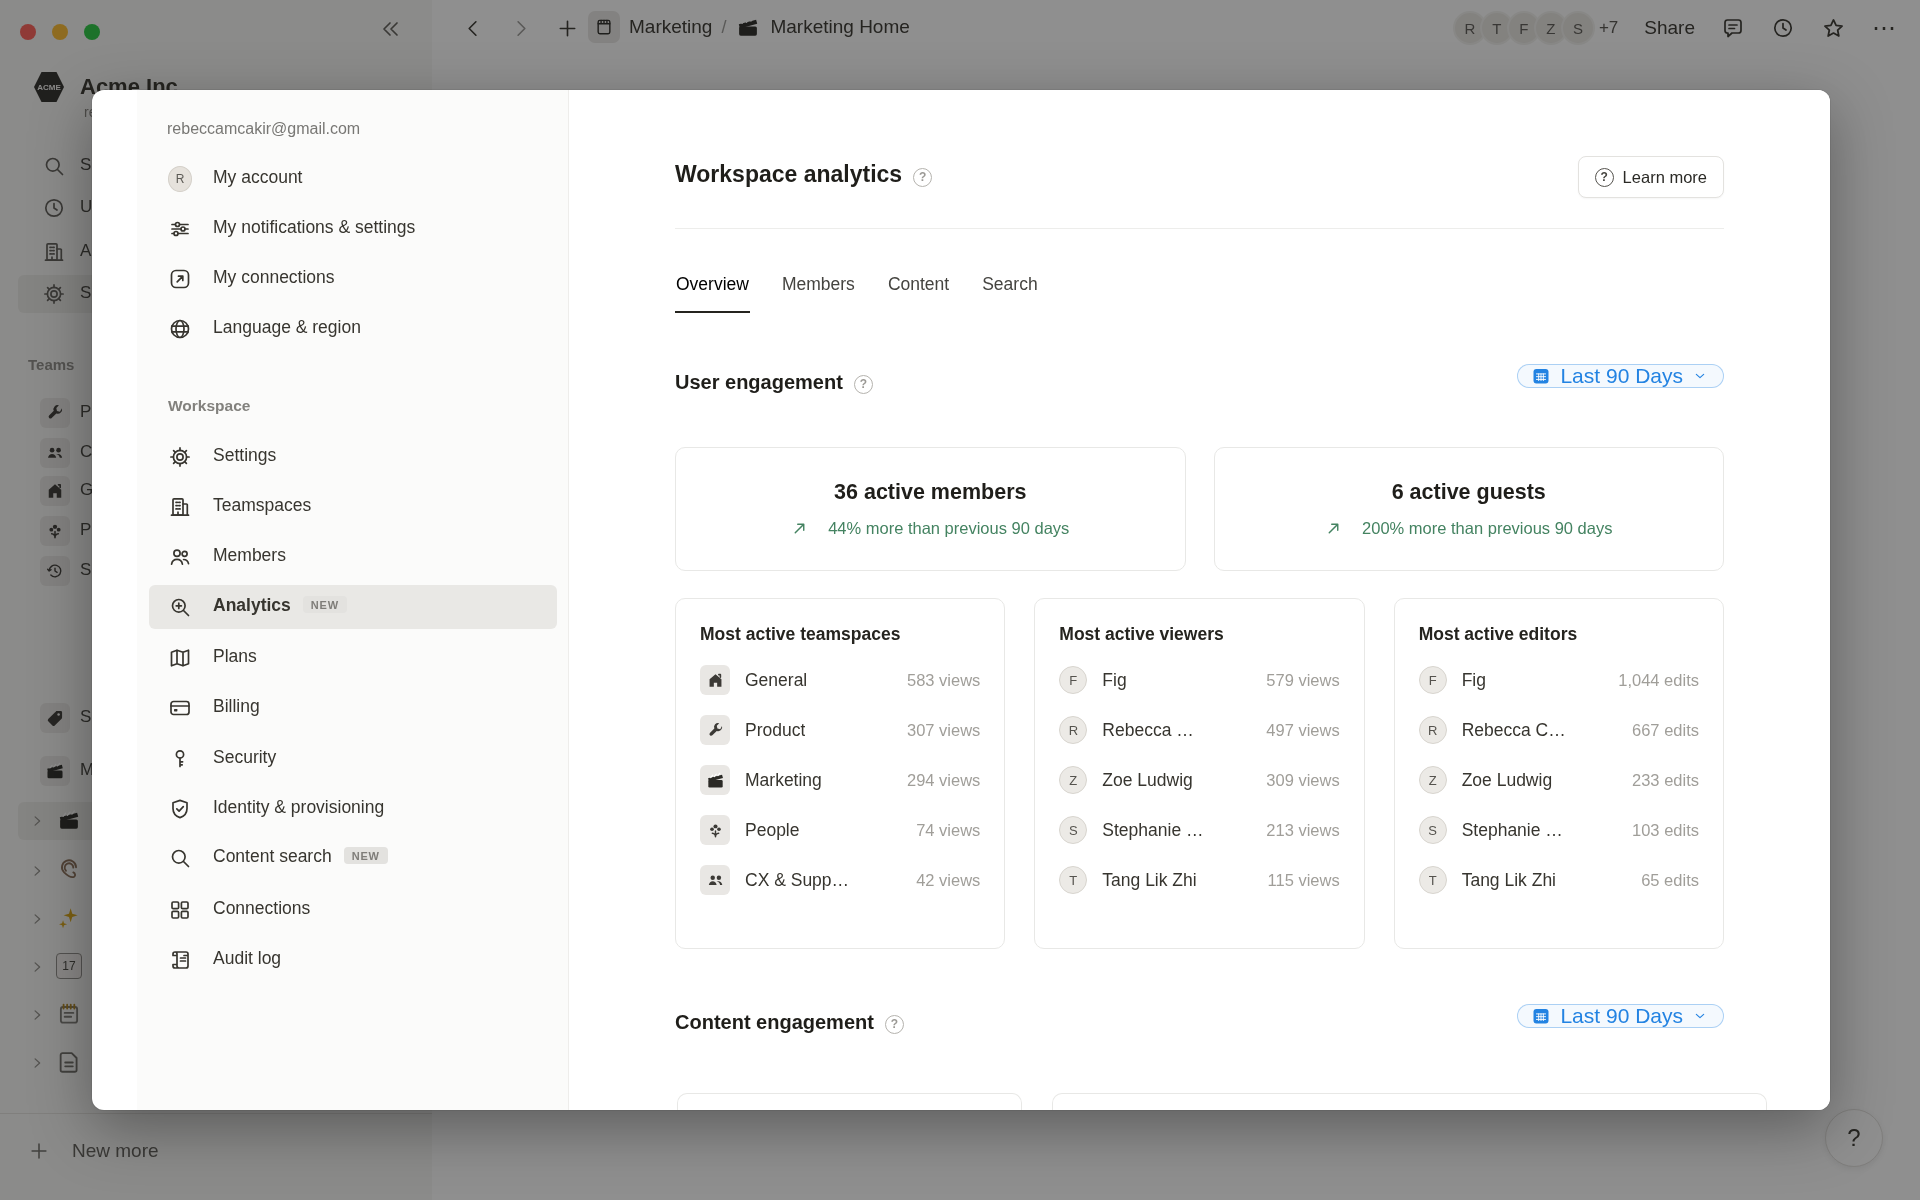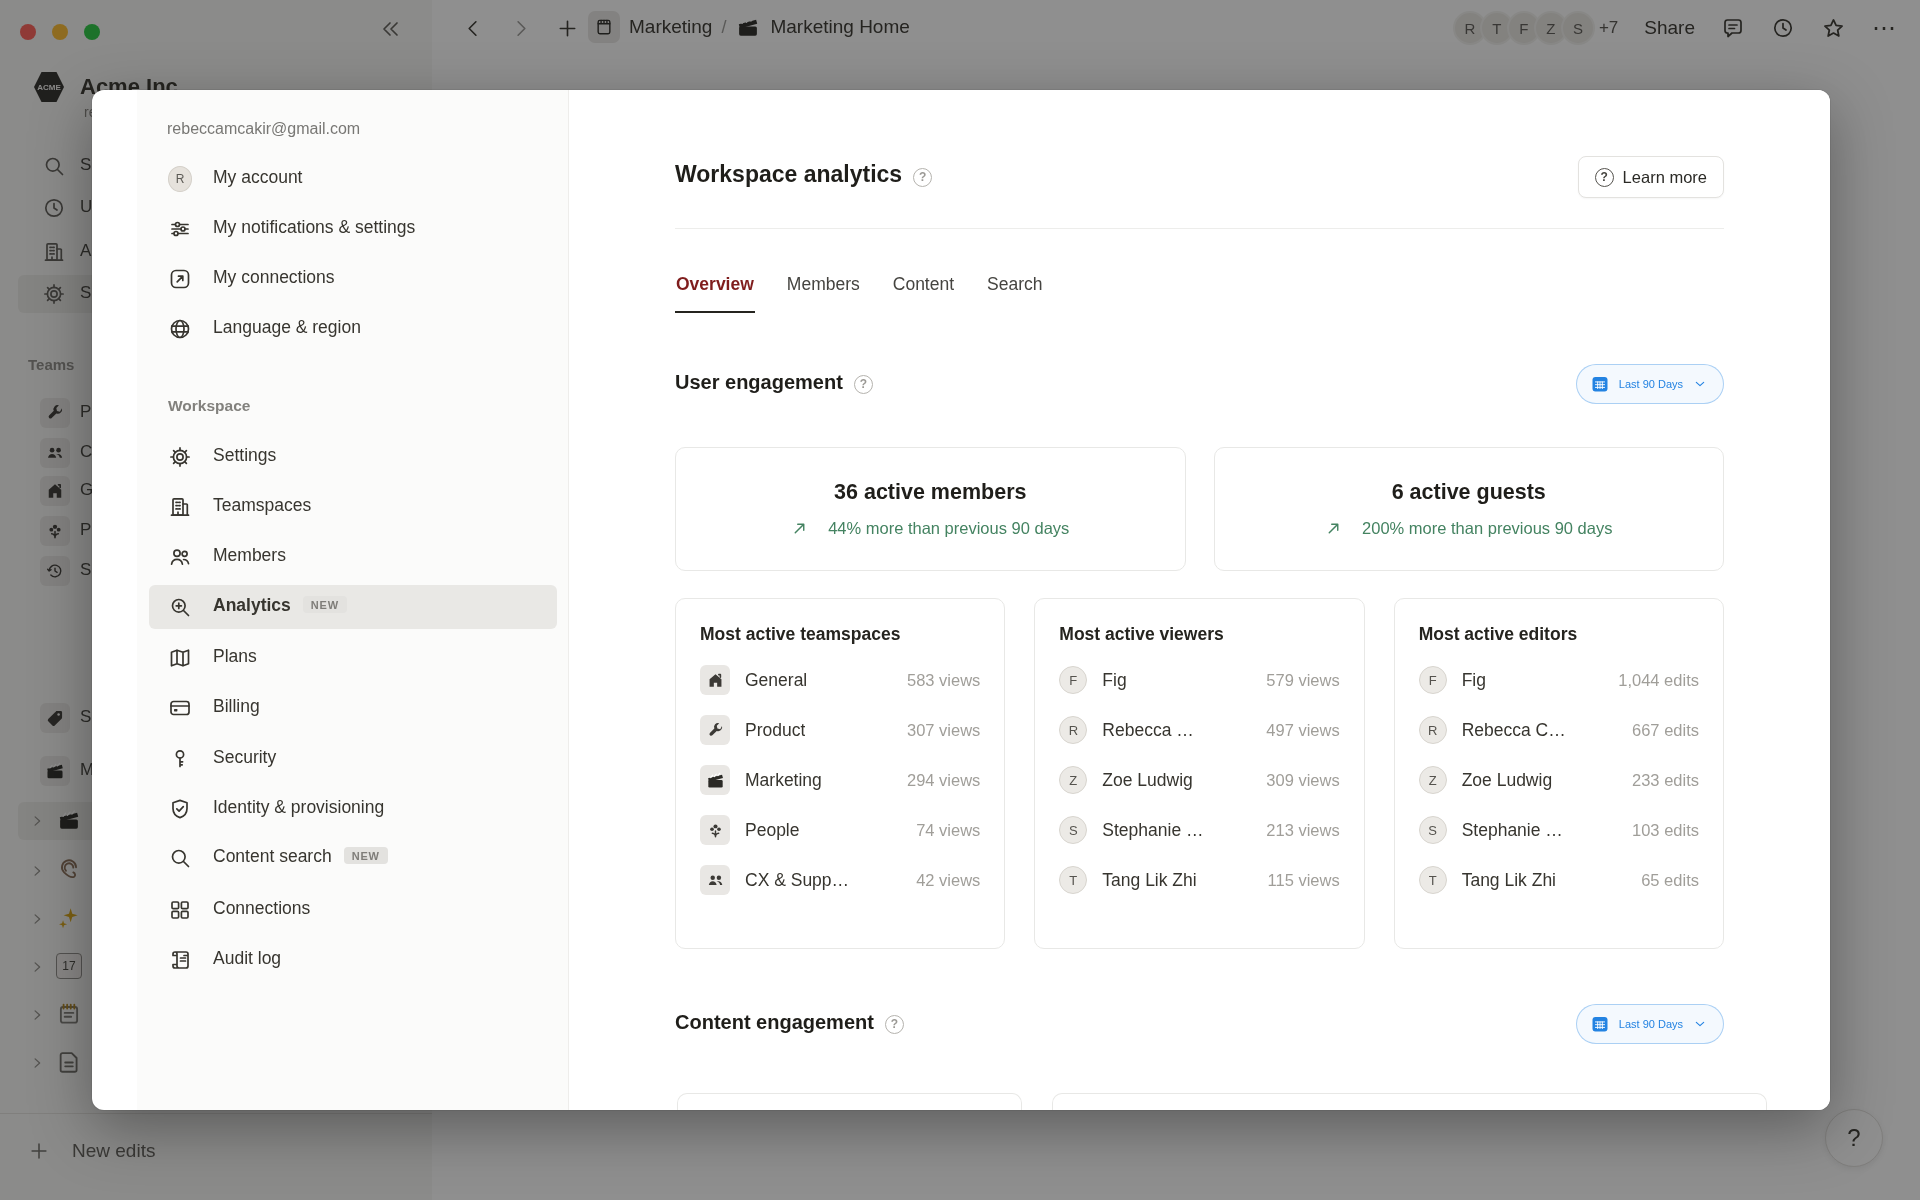--- a/index.html
+++ b/index.html
@@ -70,24 +70,24 @@
   
   .smain { position:relative; flex:1; background:#fff; padding:0 106px; }
   .m-header { position:absolute; left:106px; right:106px; top:66px; height:42px; }
   .m-title { position:absolute; left:0; top:5px; font-size:23px; font-weight:700; color:#1f1e1a; }
   .q-ic { display:inline-flex; width:19px; height:19px; border:1.4px solid #b5b3ae; color:#9b9995; border-radius:50%; align-items:center; justify-content:center; font-size:12px; font-weight:600; margin-left:11px; vertical-align:1px; }
   .learn-btn { position:absolute; right:0; top:0; height:42px; padding:0 16px; border:1px solid #e3e2df; border-radius:8px; background:#fff; box-shadow:0 1px 2px rgba(0,0,0,0.04); display:flex; align-items:center; gap:9px; font-size:16.5px; font-weight:500; color:#2b2a26; }
   .learn-q { width:19px; height:19px; border:1.6px solid #55534e; color:#45443f; border-radius:50%; display:flex; align-items:center; justify-content:center; font-size:12px; font-weight:700; }
   .m-divider { position:absolute; left:106px; right:106px; top:138px; height:1px; background:#ededeb; }
   .tabs { position:absolute; left:106px; top:176px; display:flex; gap:31px; }
   .tab { font-size:17.5px; color:#454440; padding:8px 1px 16px; }
-  .tab.active { color:#7f1d1d; font-weight:700; border-bottom:2.5px solid #25241f; }
+  .tab.active { color:#000000; font-weight:400; border-bottom:2.5px solid #25241f; }
   .sec-head { position:absolute; left:106px; right:106px; height:40px; }
   .sec-title { position:absolute; left:0; top:7px; font-size:20px; font-weight:700; color:#1f1e1a; }
-  .range-pill { position:absolute; right:0; top:0; height:40px; padding:0 15px 0 13px; border:1px solid rgba(35,131,226,0.35); background:rgba(35,131,226,0.05); border-radius:20px; display:flex; align-items:center; gap:9px; font-size:11px; font-weight:500; color:#2383e2; }
+  .range-pill { position:absolute; right:0; top:0; height:24px; padding:0 15px 0 13px; border:1px solid rgba(35,131,226,0.35); background:rgba(35,131,226,0.05); border-radius:20px; display:flex; align-items:center; gap:9px; font-size:21px; font-weight:500; color:#2383e2; }
   .stat-row { position:absolute; left:106px; right:106px; top:357px; display:flex; gap:28px; }
   .stat-card { flex:1; height:124px; border:1px solid #e8e8e6; border-radius:10px; background:#fff; display:flex; flex-direction:column; align-items:center; justify-content:center; gap:14px; }
   .stat-value { font-size:21.5px; font-weight:700; color:#1f1e1a; }
   .stat-delta { display:flex; align-items:center; gap:20px; font-size:16.5px; color:#448361; }
   .board-row { position:absolute; left:106px; right:106px; top:508px; display:flex; gap:29px; }
   .board { flex:1; height:351px; border:1px solid #e8e8e6; border-radius:10px; background:#fff; padding:25px 24px; }
   .board-title { font-size:17.5px; font-weight:700; color:#25241f; margin-bottom:10px; }
   .brow { display:flex; align-items:center; height:50px; gap:15px; }
   .brow-ic { width:30px; height:30px; border-radius:6px; background:#e9e7e4; display:flex; align-items:center; justify-content:center; flex:none; }
   .brow-av { width:28px; height:28px; border-radius:50%; background:#eceae6; border:1px solid #d8d5cf; display:flex; align-items:center; justify-content:center; font-size:13px; color:#55534e; flex:none; }
@@ -462,21 +462,21 @@
       <svg class="ic pg-ic" width="26" height="26">
           <use href="#i-docpage"></use>
         </svg>
     </div>
 
     <div class="newpage">
       <div class="newpage-inner">
         <svg class="ic" width="22" height="22" style="stroke:#6e6c67">
             <use href="#i-plus"></use>
           </svg>
-        <span>New edits</span>
+        <span>New more</span>
       </div>
     </div>
 
     <div class="help-fab">?</div>
   </div>
 
   <div class="dim"></div>
 
   <div class="modal">
 

